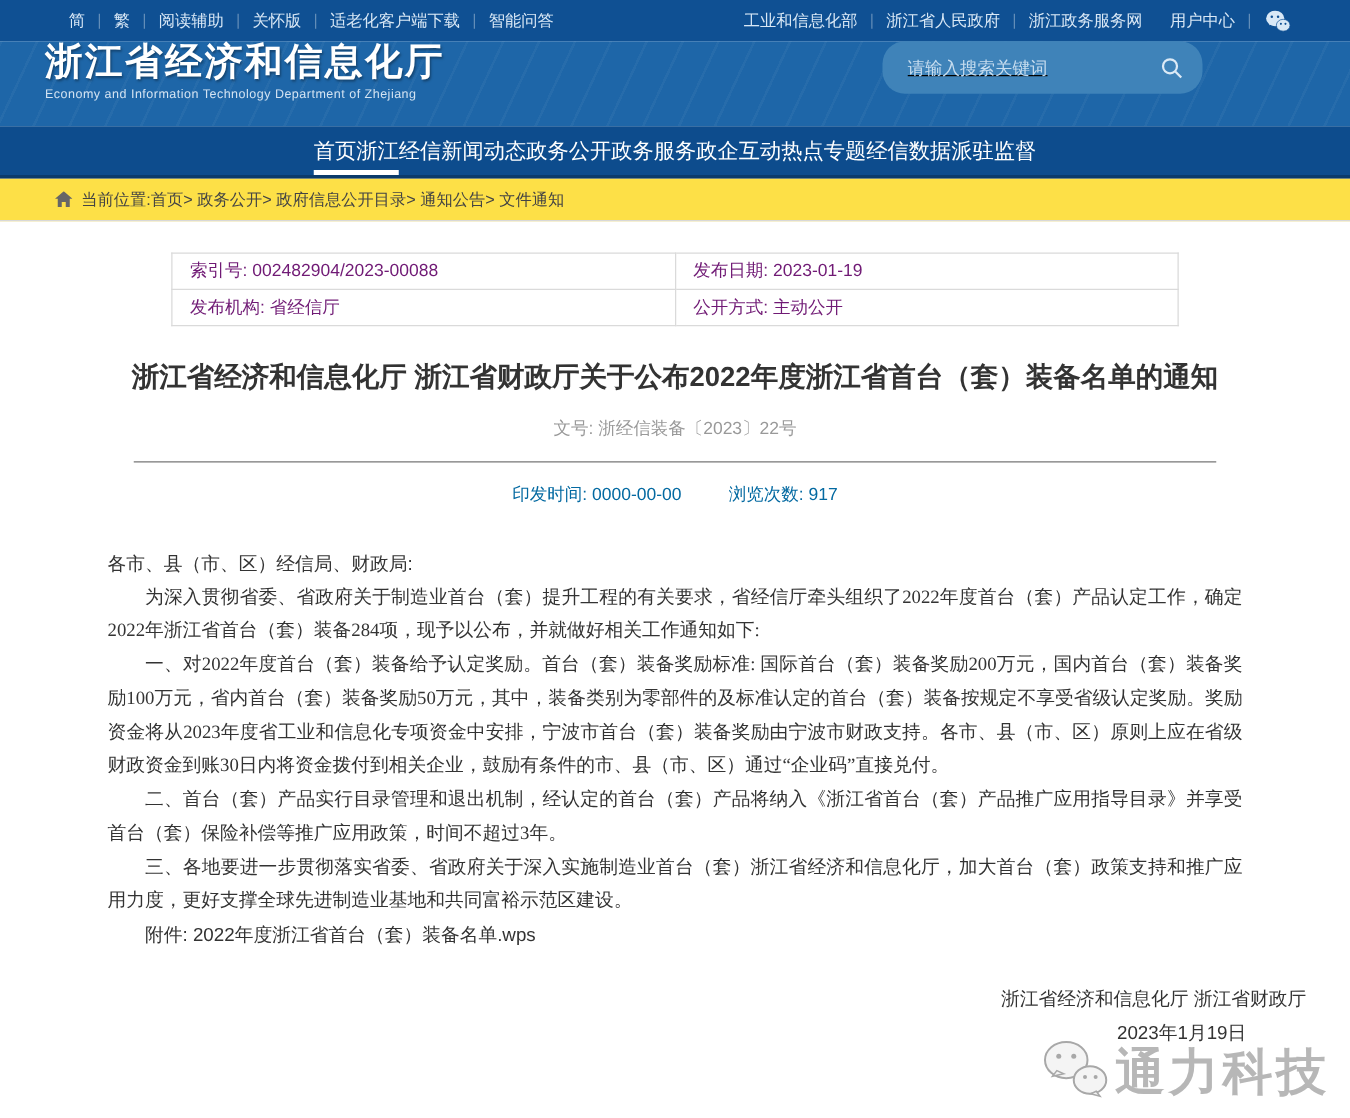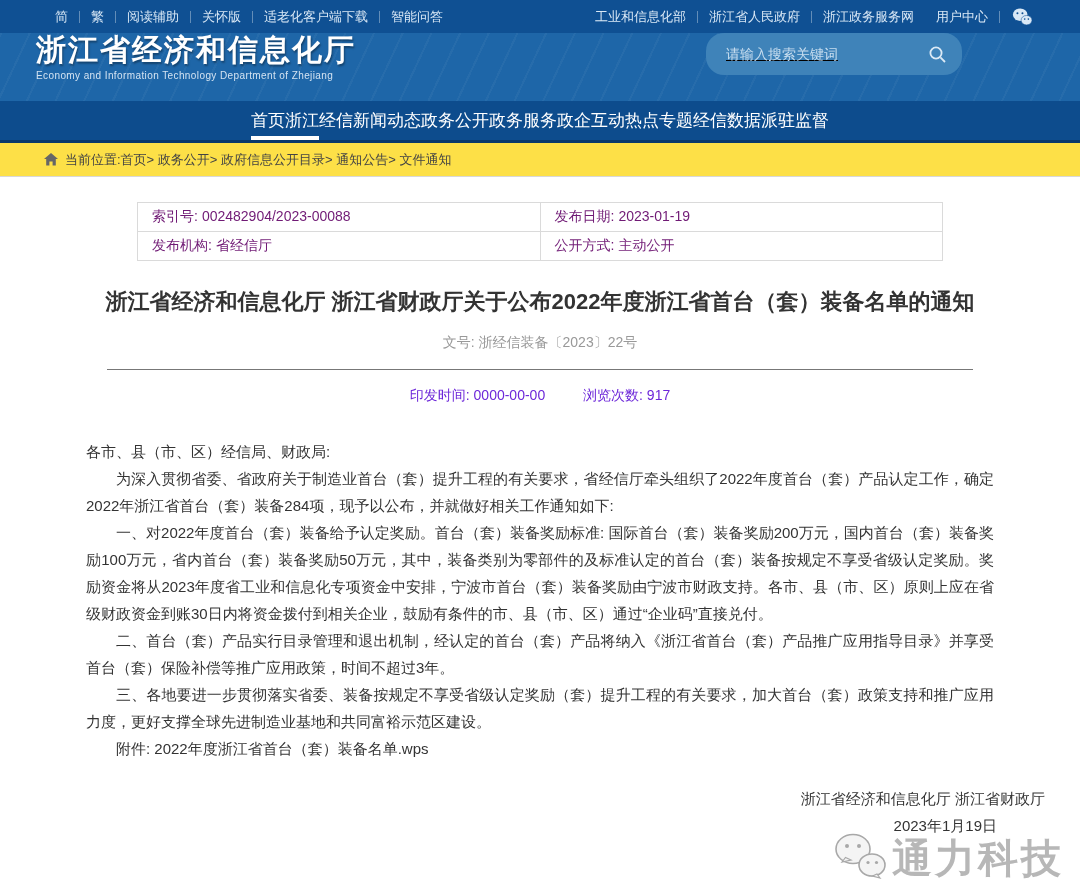--- a/index.html
+++ b/index.html
@@ -149,35 +149,35 @@
   }
   .title-rule {
     width: 866px;
     margin: 17px auto 0;
     border: none;
     border-top: 1px solid #777777;
   }
   .meta-line {
     text-align: center;
     font-size: 14px;
-    color: #6d28d9;
+    color: #0369a1;
     margin-top: 17px;
   }
   .meta-line .meta-item { margin: 0 17px; }
 
   .body-text {
     width: 908px;
     margin: 33px auto 0;
     font-size: 15px;
     color: #333333;
     line-height: 27px;
     text-align: justify;
   }
   .body-text p { margin: 0; }
-  .body-text p.indent { text-indent: 2em; }
+  .body-text p.indent { text-indent: 2em; font-family: Liberation Serif, serif; }
   .attachment { margin-top: 27px; text-indent: 2em; color: #333; cursor: pointer; }
 
   .signature {
     width: 1010px;
     margin: 28px auto 0;
     text-align: right;
     font-size: 15px;
     color: #333333;
   }
   .sig-date { margin-top: 8px; padding-right: 48px; }
@@ -309,21 +309,21 @@
 <div class="meta-line">
   <span class="meta-item"><span>印发时间:</span> <span>0000-00-00</span></span>
   <span class="meta-item"><span>浏览次数:</span> <span>917</span></span>
 </div>
 
 <div class="body-text">
   <p>各市、县（市、区）经信局、财政局:</p>
   <p class="indent">为深入贯彻省委、省政府关于制造业首台（套）提升工程的有关要求，省经信厅牵头组织了2022年度首台（套）产品认定工作，确定2022年浙江省首台（套）装备284项，现予以公布，并就做好相关工作通知如下:</p>
   <p class="indent">一、对2022年度首台（套）装备给予认定奖励。首台（套）装备奖励标准: 国际首台（套）装备奖励200万元，国内首台（套）装备奖励100万元，省内首台（套）装备奖励50万元，其中，装备类别为零部件的及标准认定的首台（套）装备按规定不享受省级认定奖励。奖励资金将从2023年度省工业和信息化专项资金中安排，宁波市首台（套）装备奖励由宁波市财政支持。各市、县（市、区）原则上应在省级财政资金到账30日内将资金拨付到相关企业，鼓励有条件的市、县（市、区）通过“企业码”直接兑付。</p>
   <p class="indent">二、首台（套）产品实行目录管理和退出机制，经认定的首台（套）产品将纳入《浙江省首台（套）产品推广应用指导目录》并享受首台（套）保险补偿等推广应用政策，时间不超过3年。</p>
-  <p class="indent">三、各地要进一步贯彻落实省委、装备按规定不享受省级认定奖励（套）提升工程的有关要求，加大首台（套）政策支持和推广应用力度，更好支撑全球先进制造业基地和共同富裕示范区建设。</p>
+  <p class="indent">三、各地要进一步贯彻落实省委、省政府关于深入实施制造业首台（套）浙江省经济和信息化厅，加大首台（套）政策支持和推广应用力度，更好支撑全球先进制造业基地和共同富裕示范区建设。</p>
   <p class="attachment">附件: 2022年度浙江省首台（套）装备名单.wps</p>
 </div>
 
 <div class="signature">
   <div>浙江省经济和信息化厅  浙江省财政厅</div>
   <div class="sig-date">2023年1月19日</div>
 </div>
 
 <div class="watermark">
   <span>

